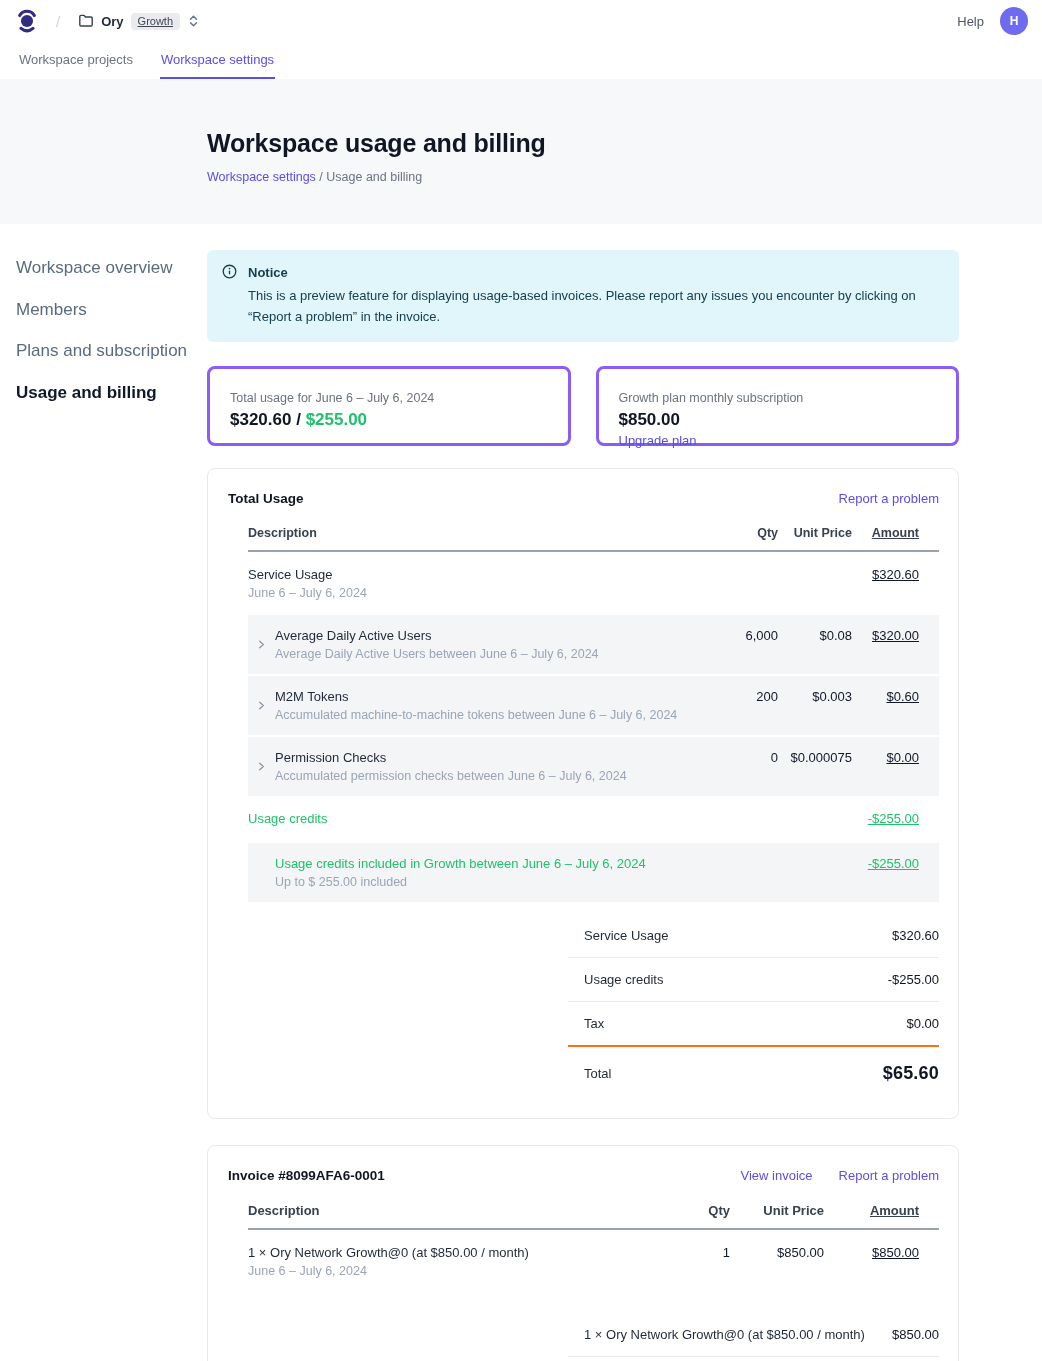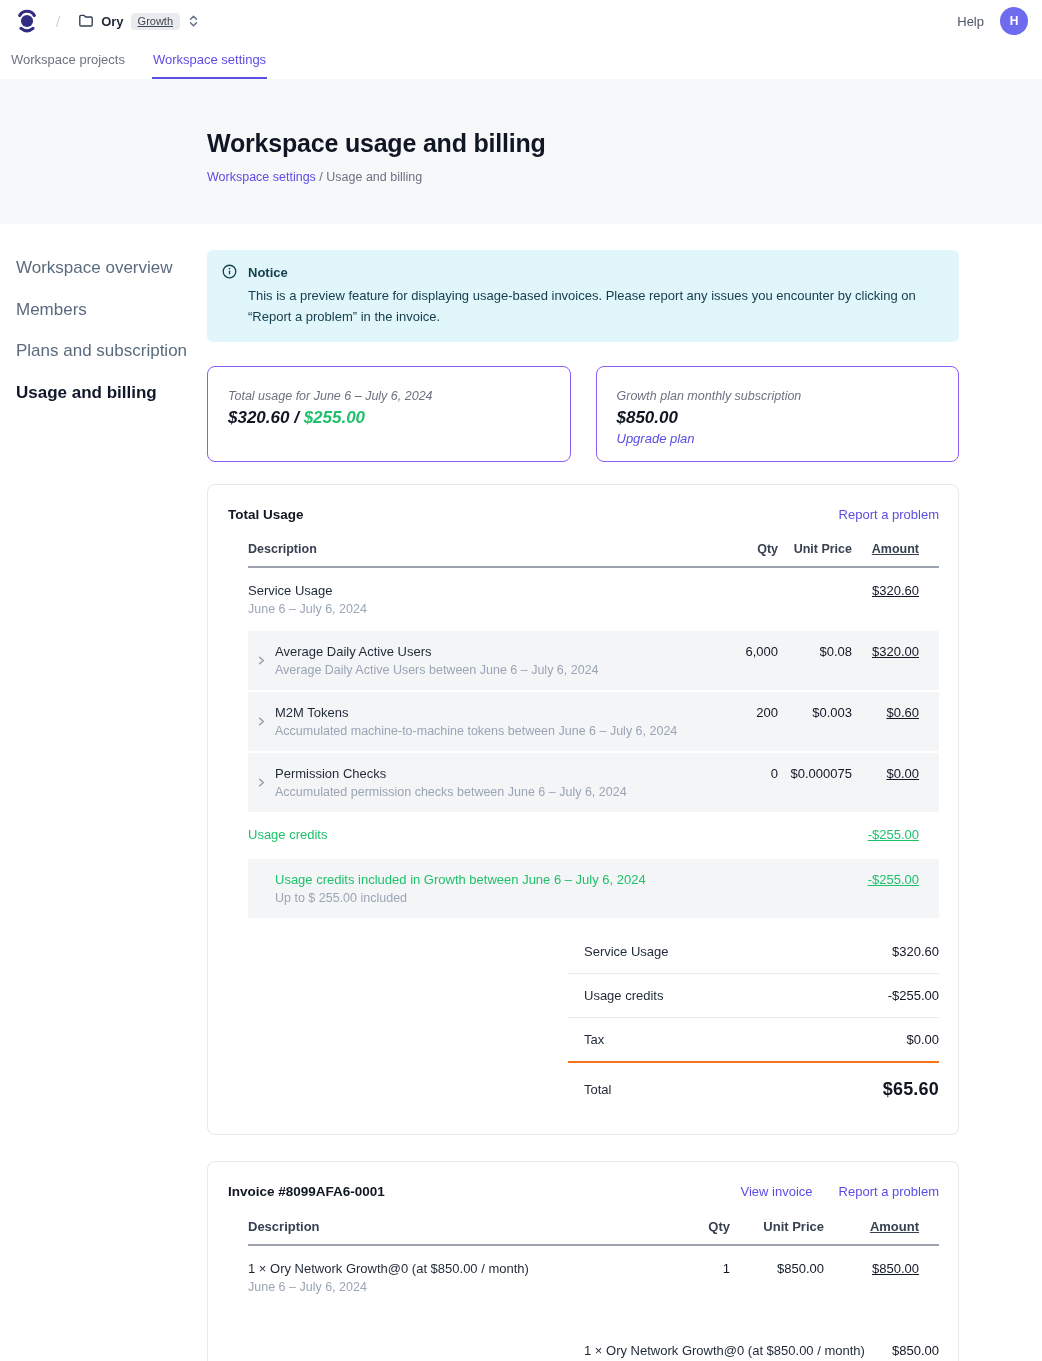--- a/index.html
+++ b/index.html
@@ -18,21 +18,21 @@
   .logo { display:flex; align-items:center; }
   .crumb-sep { color:#cbd5e1; font-size:15px; margin:0 6px 0 8px; }
   .org { display:flex; align-items:center; gap:7px; cursor:pointer; padding:4px 2px; }
   .org-name { font-weight:600; font-size:13px; color:#1f2937; }
   .org-badge { background:#e9ebef; color:#3f4753; font-size:11px; font-weight:500; border-radius:4px; padding:3px 7px; line-height:1;text-decoration:underline; }
   .topbar-right { margin-left:auto; display:flex; align-items:center; gap:16px; }
   .help { color:#4b5563; font-size:13px; cursor:pointer; }
   .avatar { width:28px; height:28px; border-radius:50%; background:#6e6bee; color:#fff; font-size:12px; font-weight:600; display:flex; align-items:center; justify-content:center; cursor:pointer; }
 
   
-  .tabbar { display:flex; gap:26px; padding:0 10px; background:#fff; height:37px; }
+  .tabbar { display:flex; gap:26px; padding:0 18px; background:#fff; height:37px; }
   .tab { font-size:13px; color:#6b7280; display:flex; align-items:center; padding:0 1px; border-bottom:2px solid transparent; cursor:pointer; }
   .tab.active { color:#5b4ee4; font-weight:500; border-bottom-color:#5b4ee4; }
 
   
   .hero { background:#f7f8fa; padding:50px 0 40px 207px; }
   .hero h1 { font-size:25px; font-weight:700; color:#101623; letter-spacing:-.2px; }
   .hero .crumbs { margin-top:12px; font-size:12.5px; color:#6b7280; }
   .hero .crumbs .link { font-weight:500; }
 
   
@@ -43,21 +43,21 @@
   .content { width:752px; padding:26px 0 60px; }
 
   
   .notice { background:#e1f6fa; border-radius:6px; padding:13px 16px 15px 15px; display:flex; gap:11px; color:#16404f; }
   .notice .n-body { line-height:1.6; }
   .notice .n-title { font-weight:700; font-size:13px; }
   .notice .n-text { font-size:13px; margin-top:2px; max-width:690px; }
 
   
   .cards { display:flex; gap:25px; margin-top:24px; }
-  .scard { flex:1; border:1px solid #8b5cf6; border-radius:8px; height:96px; padding:22px 20px; background:#fff;font-style:italic; }
+  .scard { flex:1; border:3px solid #8b5cf6; border-radius:8px; height:80px; padding:22px 20px; background:#fff; }
   .scard .s-label { font-size:12.5px; color:#6b7280; }
   .scard .s-value { font-size:17px; font-weight:600; margin-top:5px; color:#101623; }
   .scard .s-value .green { color:#1fc16b; font-weight:600; }
   .scard .s-link { display:inline-block; margin-top:3px; font-size:13px; }
 
   
   .bigcard { border:1px solid #e6e8eb; border-radius:8px; background:#fff; margin-top:22px; padding-bottom:20px; }
   .bigcard-head { display:flex; align-items:center; padding:22px 19px 0 20px; }
   .bigcard-title { font-weight:700; font-size:13.5px; color:#101623; }
   .bigcard-links { margin-left:auto; display:flex; gap:26px; font-size:13px; }

